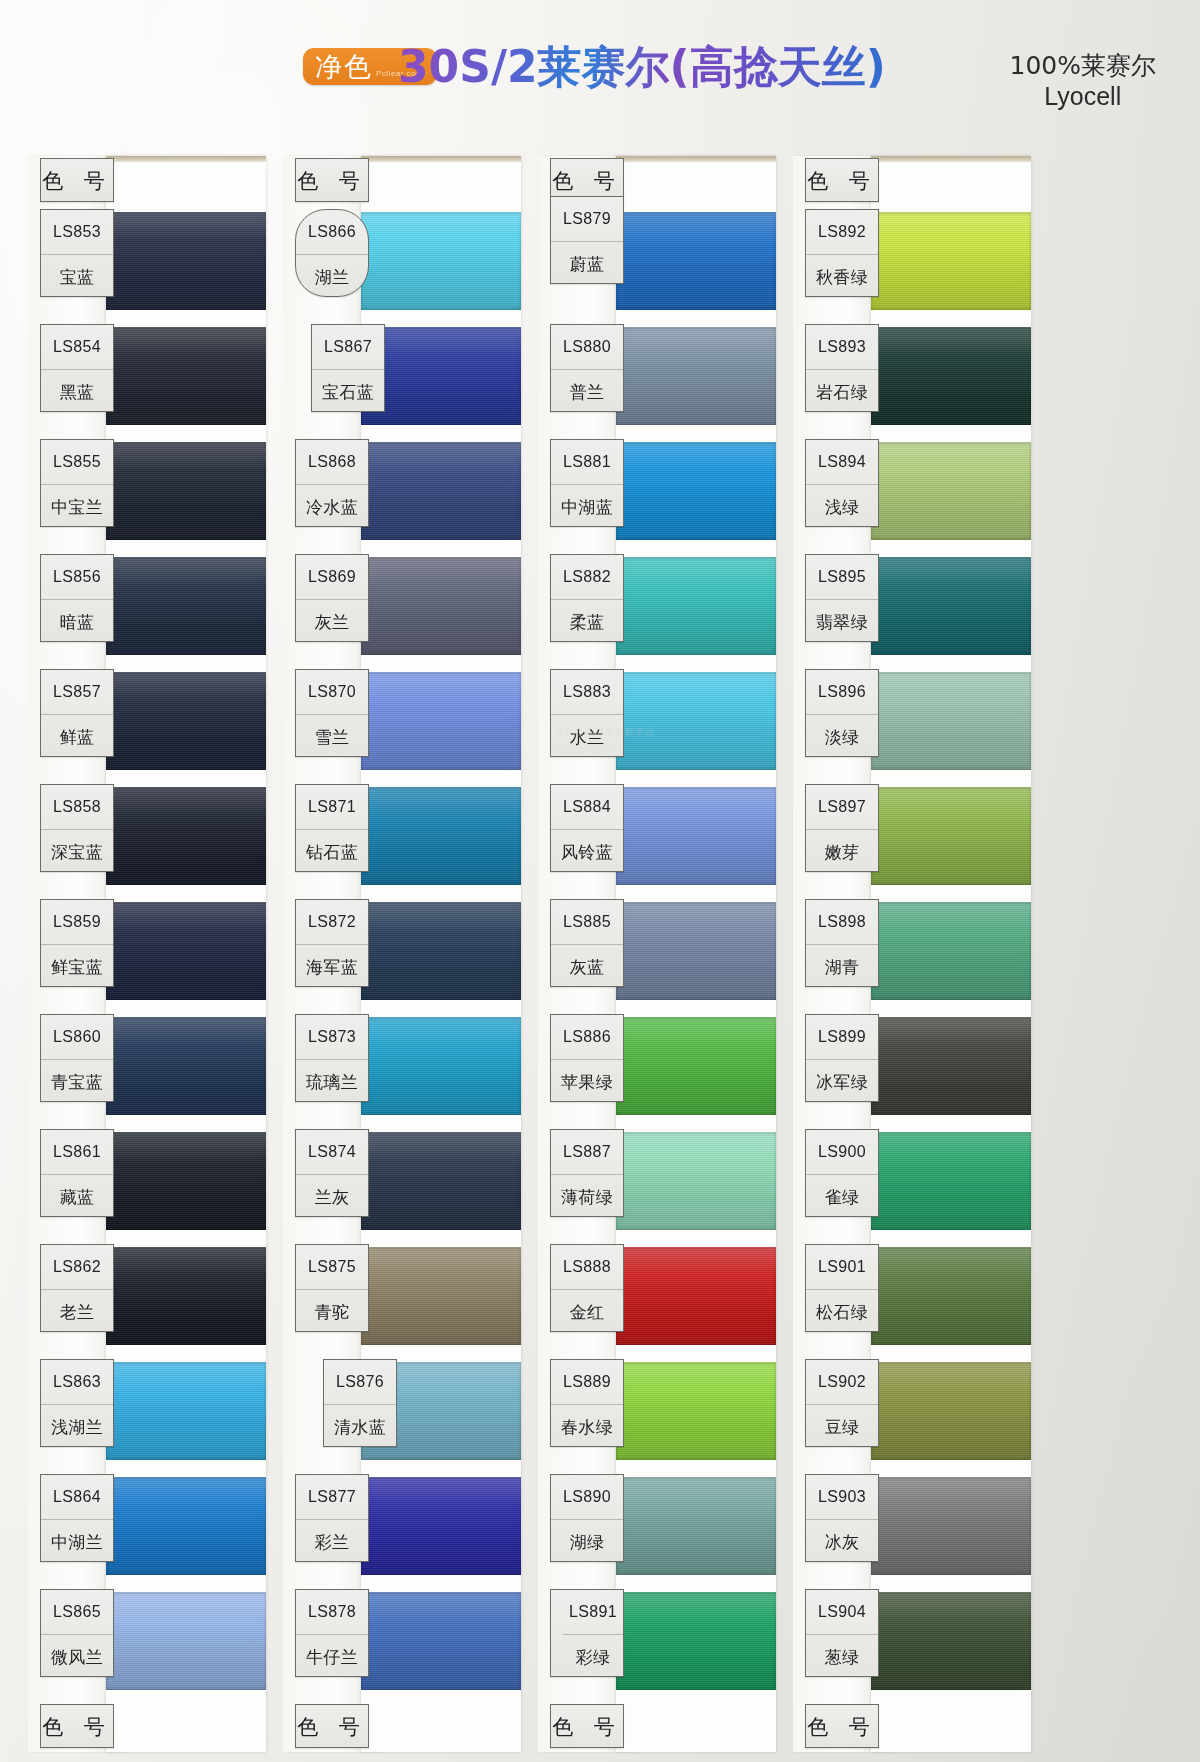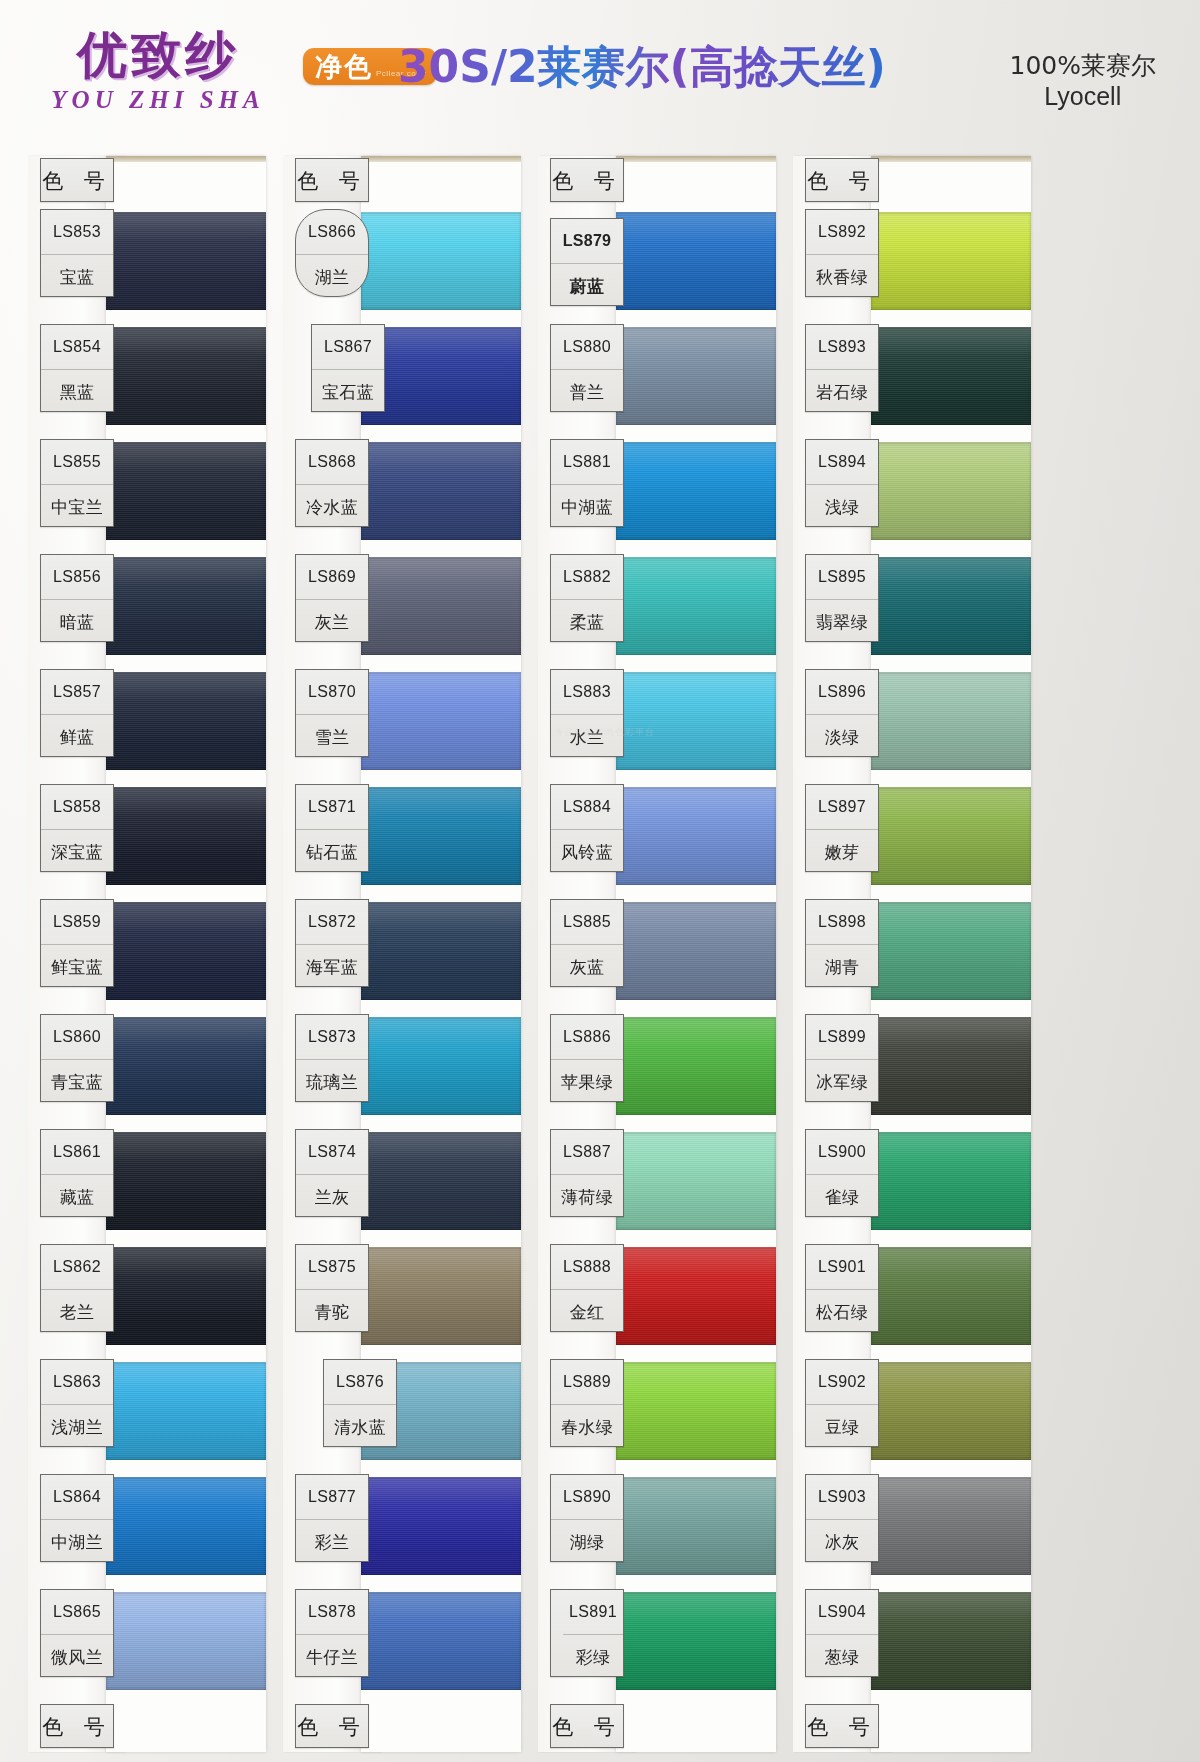--- a/index.html
+++ b/index.html
@@ -38,21 +38,21 @@
     font-family:"Liberation Serif","DejaVu Serif",serif;
   }
   .badge{
     position:absolute;left:303px;top:48px;
     background:linear-gradient(#f0912c,#e57f1c);
     border-radius:11px;
     padding:5px 10px 5px 12px;
     display:flex;align-items:flex-end;gap:3px;
     box-shadow:0 1px 2px rgba(0,0,0,.18);
   }
-  .badge-cn{color:#fff;font-size:27px;font-weight:bold;letter-spacing:2px;line-height:1;
+  .badge-cn{color:#fff;font-size:27px;font-weight:normal;letter-spacing:2px;line-height:1;
     font-family:"DejaVu Sans","Liberation Sans",sans-serif;}
   .badge-en{color:#fbd9b3;font-size:8px;letter-spacing:.5px;line-height:1;padding-bottom:2px;}
   .title-main{
     position:absolute;left:398px;top:44px;
     font-size:44px;font-weight:bold;line-height:1.05;white-space:nowrap;
     font-family:"DejaVu Sans","Liberation Sans",sans-serif;
     background:linear-gradient(95deg,#8f4bbf 0%,#5b5fd0 22%,#2f7fd6 38%,#7a4cc0 55%,#6a4ec6 72%,#2f6fd0 100%);
     -webkit-background-clip:text;background-clip:text;color:transparent;
     letter-spacing:0px;
   }
@@ -142,24 +142,20 @@
   #watermark .wm-small{font-size:9px;color:#cfcfcb;letter-spacing:1px;margin-top:-2px;
     font-family:"DejaVu Sans","Liberation Sans",sans-serif;}
 </style>
 </head>
 <body>
 
 <div id="card">
 
   <div id="header">
 
-    <div class="brand">
-      <div class="brand-cn">优致纱</div>
-      <div class="brand-en">YOU ZHI SHA</div>
-    </div>
 
     <div class="badge">
       <span class="badge-cn">净色</span>
       <span class="badge-en">Pcllear color</span>
     </div>
 
     <div class="title-main">30S/2莱赛尔(高捻天丝)</div>
 
     <div class="comp">
       <div class="comp-cn">100%莱赛尔</div>
@@ -450,21 +446,21 @@
             <div class="sheen"></div>
           </div>
           <div class="swatch" style="top: 1436px; height: 98px; background: rgb(22, 160, 97);">
             <div class="threads"></div>
             <div class="sheen"></div>
           </div>
         </div>
         <div class="tab single" style="top: 8px;">
           <div class="hdr">色 号</div>
         </div>
-        <div class="tab double" style="top: 68px; font-weight: bold;">
+        <div class="tab double" style="top: 46px;">
           <div class="code">LS879</div>
           <div class="name">蔚蓝</div>
         </div>
         <div class="tab double" style="top: 174px;">
           <div class="code">LS880</div>
           <div class="name">普兰</div>
         </div>
         <div class="tab double" style="top: 289px;">
           <div class="code">LS881</div>
           <div class="name">中湖蓝</div>

